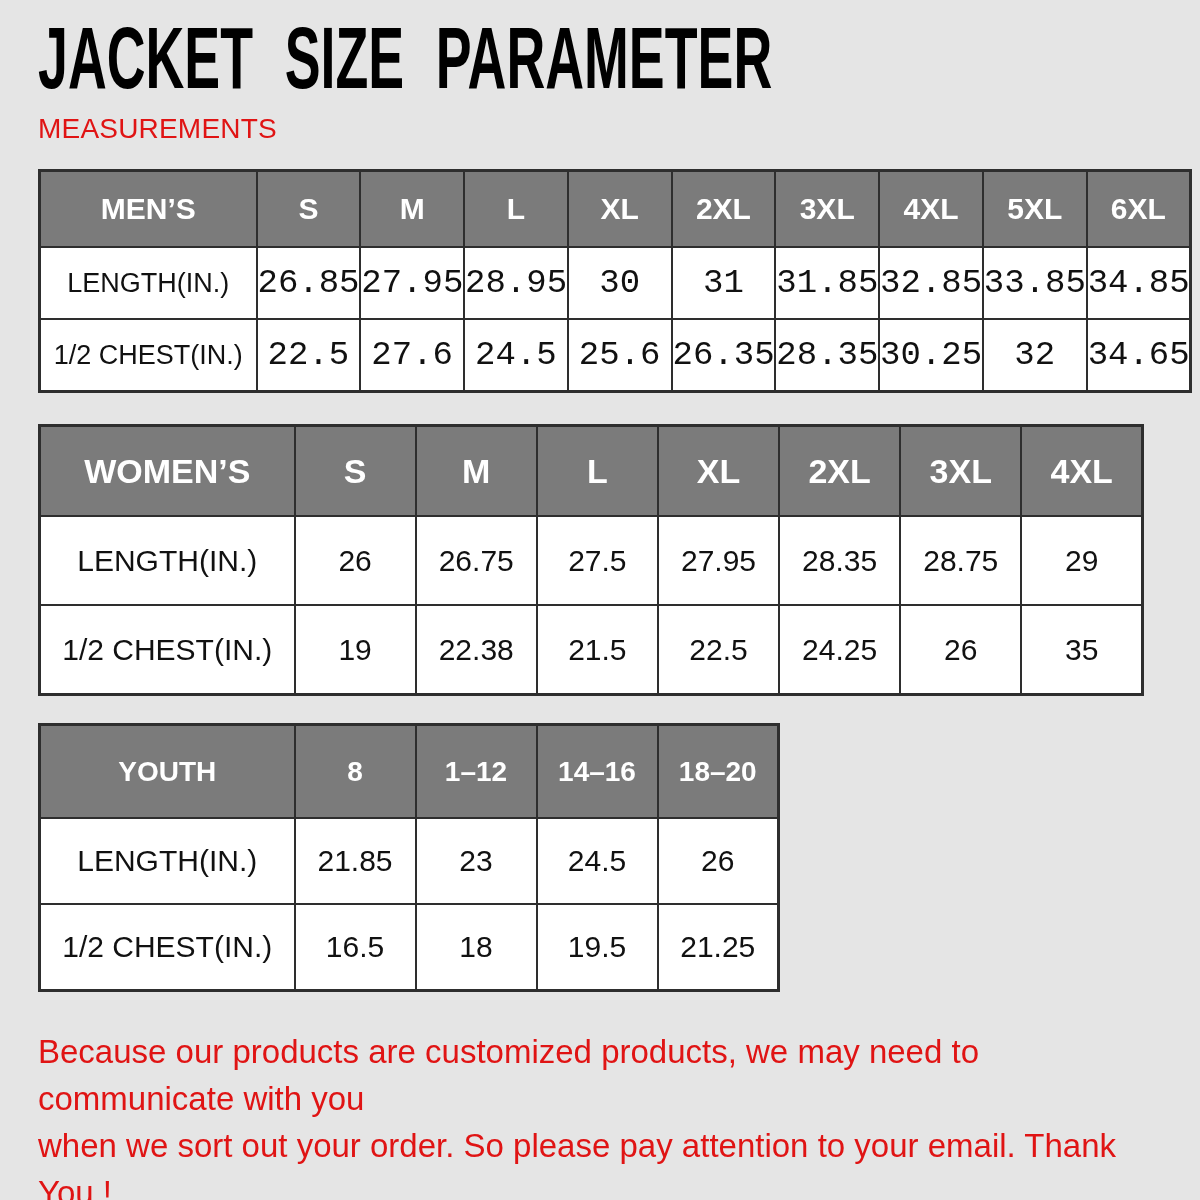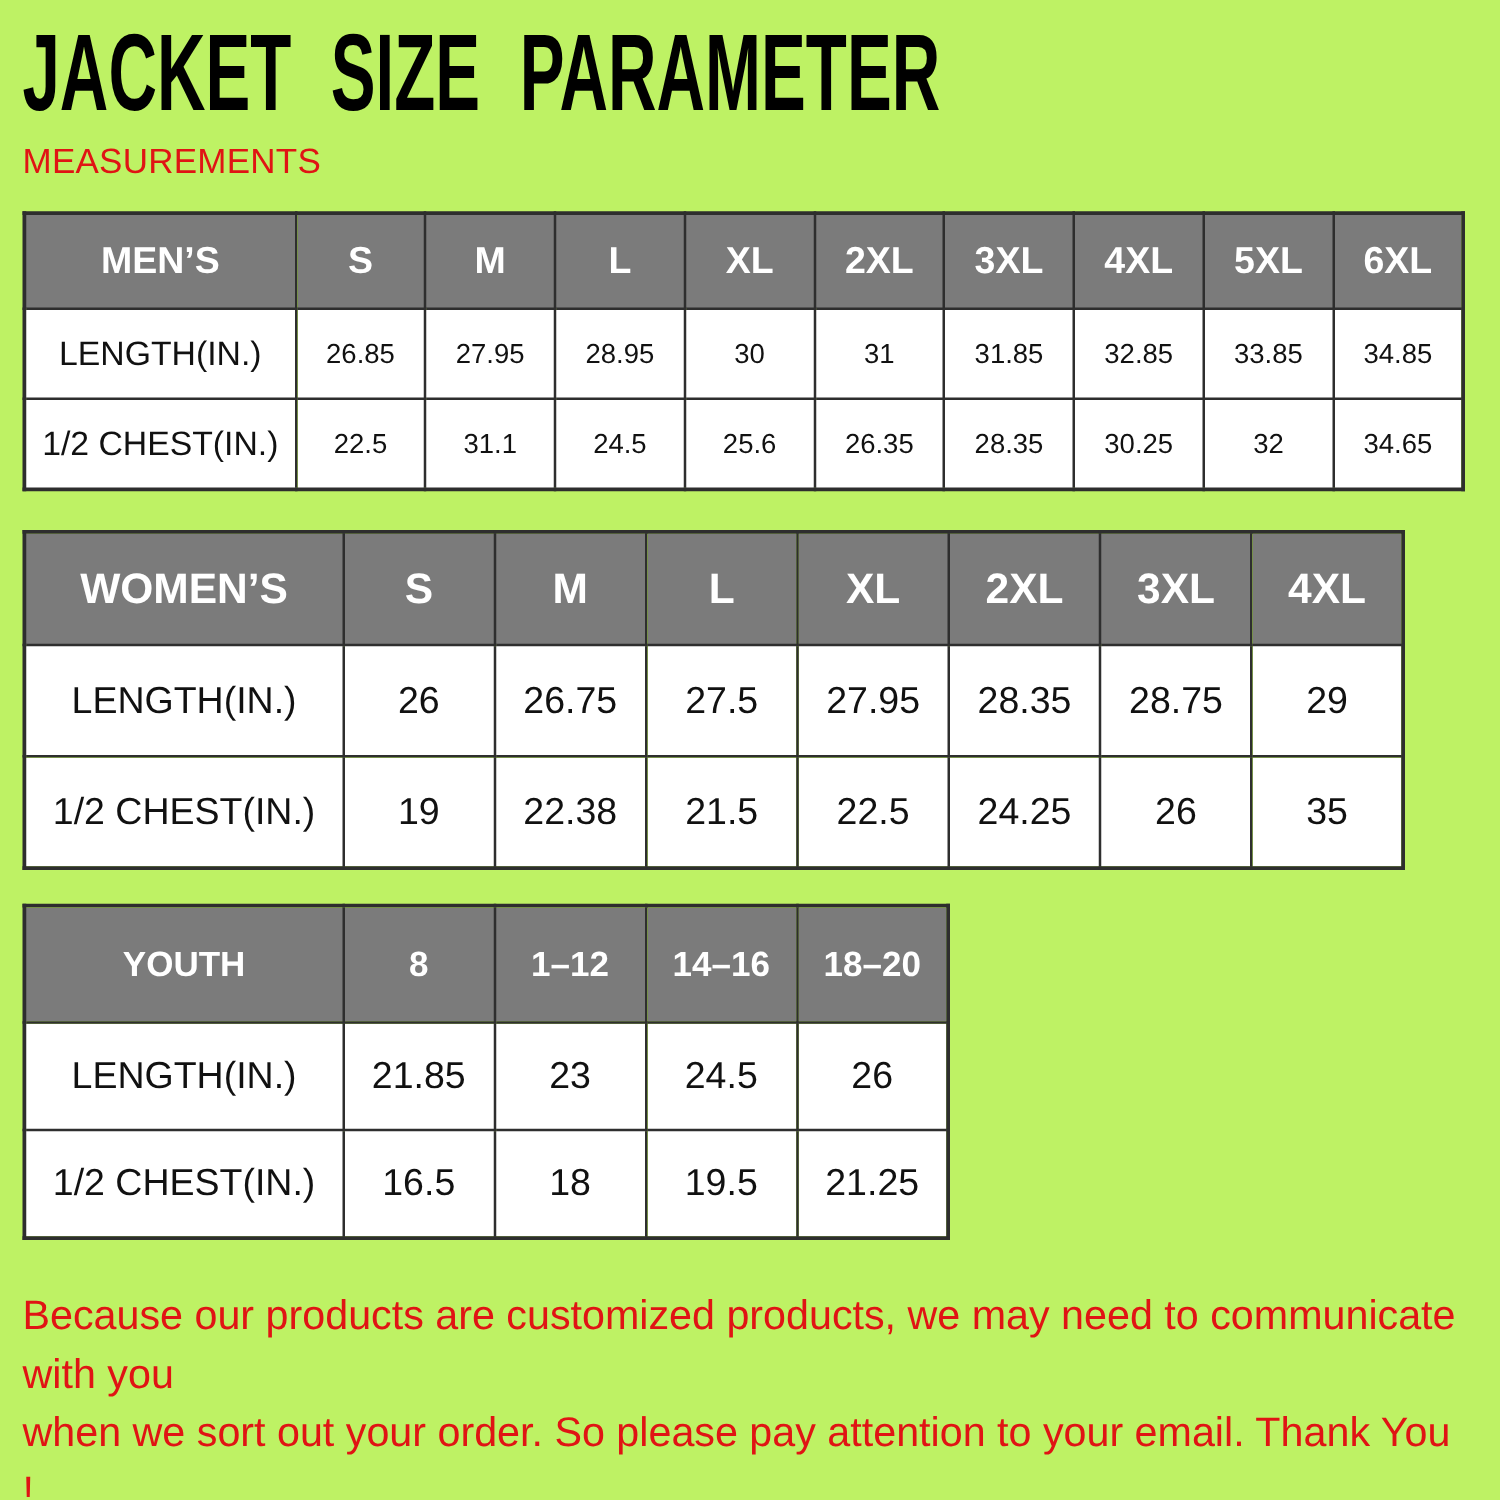--- a/index.html
+++ b/index.html
@@ -5,24 +5,24 @@
   html, body {
     margin: 0;
     padding: 0;
     background: #ffffff;
     font-family: "Liberation Sans", sans-serif;
   }
   .page {
     position: relative;
     width: 1200px;
     height: 1200px;
-    background: #bef264;
+    background: #e5e5e5;
     overflow: hidden;
     box-sizing: border-box;
-    padding: 16px 27px 0 18px;
+    padding: 16px 27px 0 38px;
   }
   .title {
     margin: 0;
     font-size: 84px;
     line-height: 1;
     font-weight: bold;
     color: #000000;
     white-space: nowrap;
     letter-spacing: 0px;
     word-spacing: 26px;
@@ -63,21 +63,21 @@
   tbody td {
     background: #ffffff;
     color: #111111;
   }
 
   
   .t-mens { width: 1154px; margin-top: 24px; }
   .t-mens col.labelcol { width: 217px; }
   .t-mens thead th { height: 74px; font-size: 30px; }
   .t-mens tbody th { height: 70px; font-size: 27px; }
-  .t-mens tbody td { height: 70px; font-size: 22px; }
+  .t-mens tbody td { height: 70px; font-size: 34px; font-family: Liberation Mono, monospace; }
 
   
   .t-womens { width: 1106px; margin-top: 31px; }
   .t-womens col.labelcol { width: 255px; }
   .t-womens thead th { height: 88px; font-size: 34px; }
   .t-womens tbody th { height: 87px; font-size: 30px; }
   .t-womens tbody td { height: 87px; font-size: 30px; }
 
   
   .t-youth { width: 742px; margin-top: 27px; }
@@ -132,21 +132,21 @@
           <td>30</td>
           <td>31</td>
           <td>31.85</td>
           <td>32.85</td>
           <td>33.85</td>
           <td>34.85</td>
         </tr>
         <tr>
           <th>1/2 CHEST(IN.)</th>
           <td>22.5</td>
-          <td>31.1</td>
+          <td>27.6</td>
           <td>24.5</td>
           <td>25.6</td>
           <td>26.35</td>
           <td>28.35</td>
           <td>30.25</td>
           <td>32</td>
           <td>34.65</td>
         </tr>
       </tbody>
   </table>

